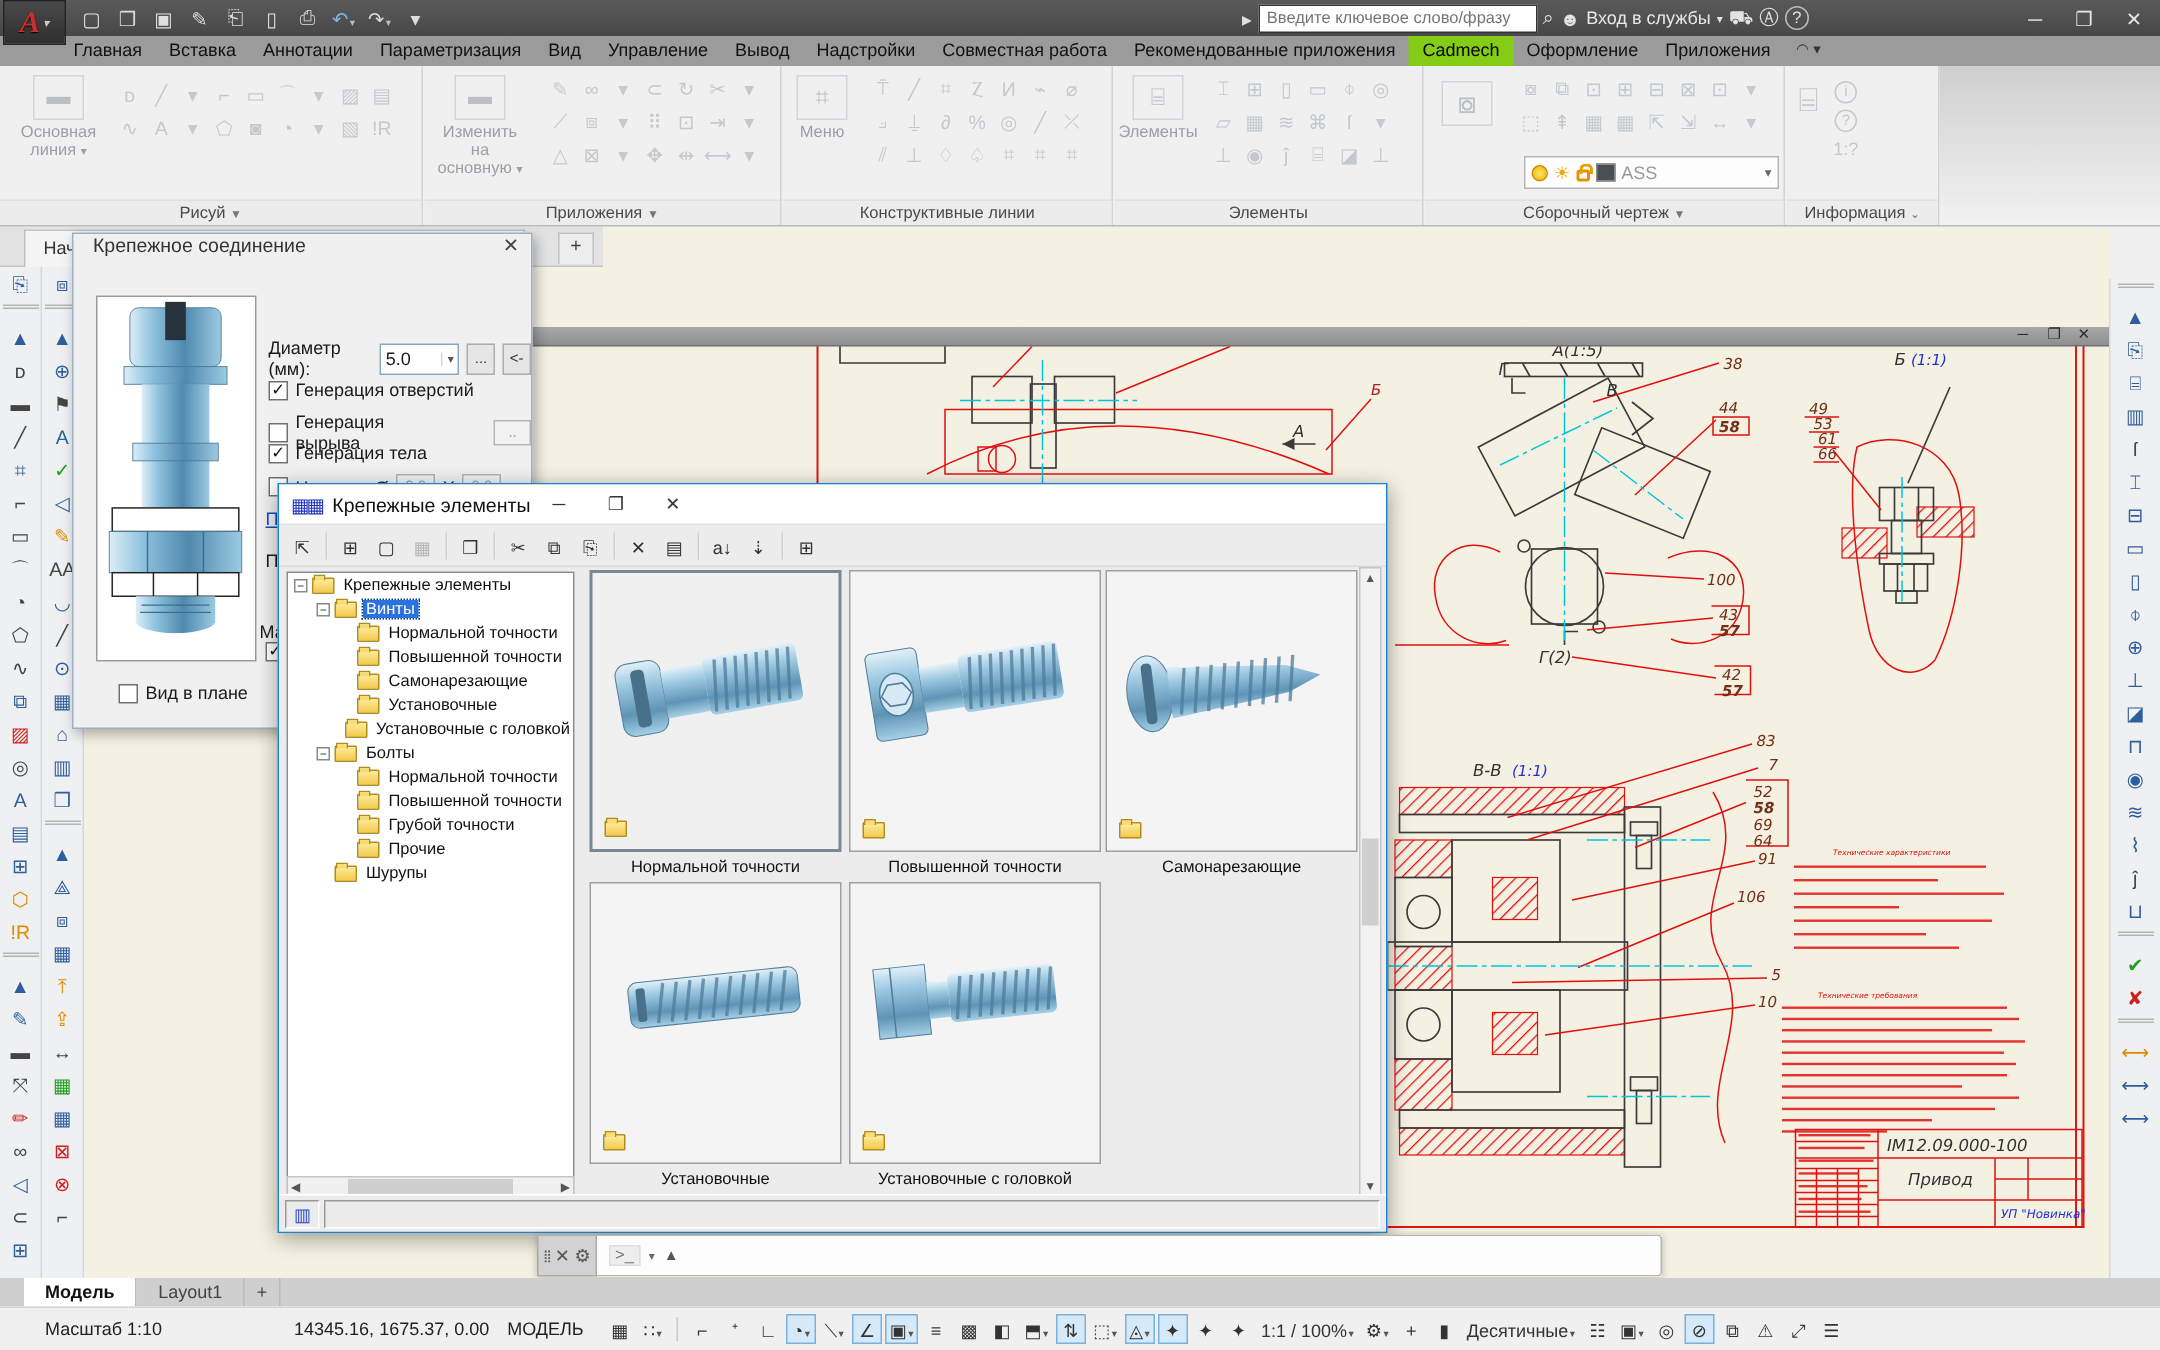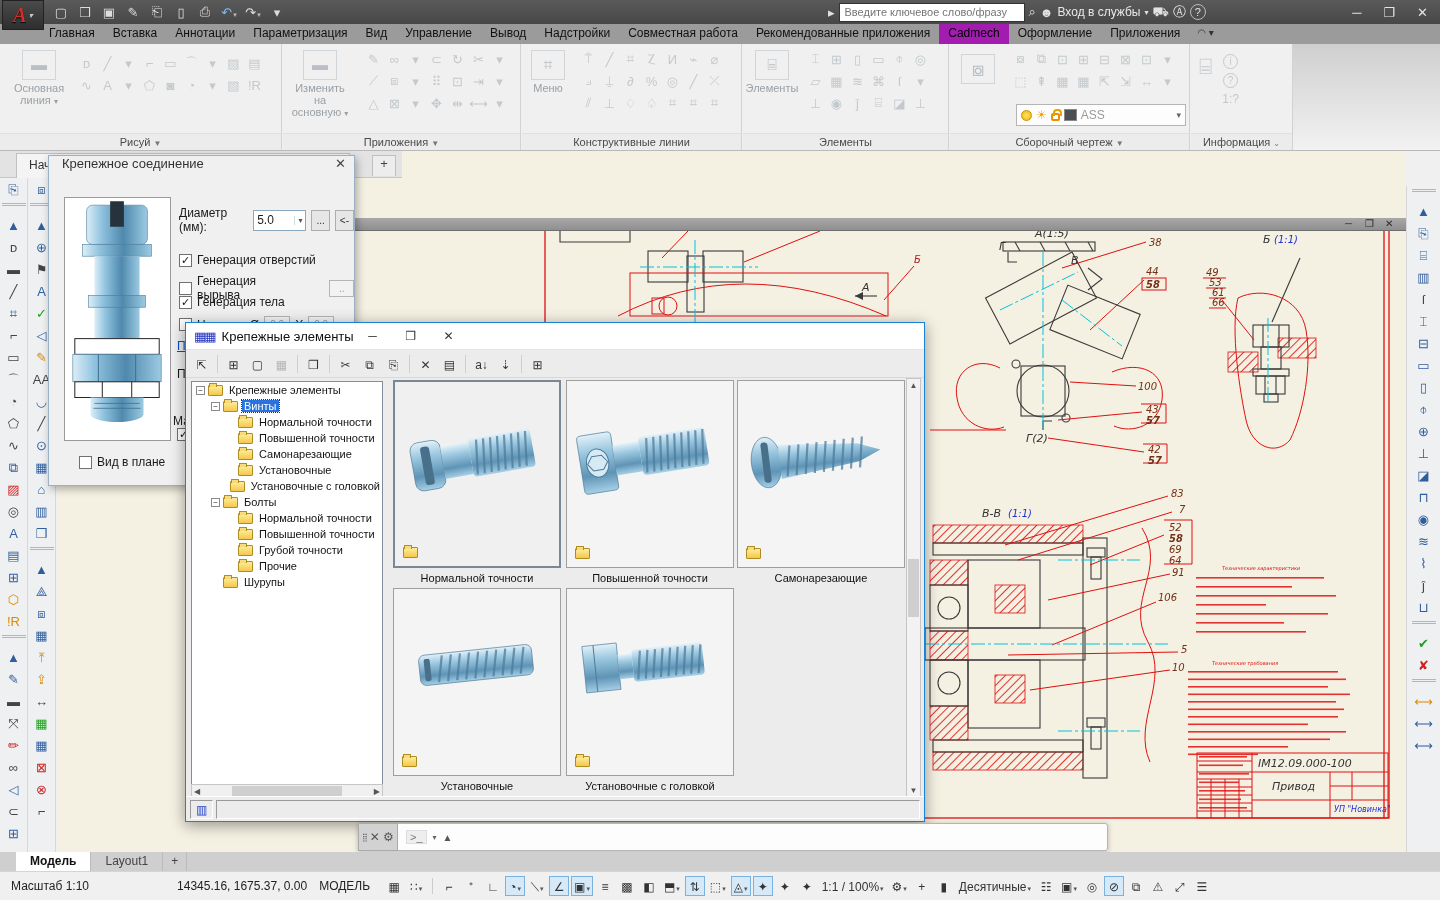--- a/index.html
+++ b/index.html
@@ -16,21 +16,21 @@
 #qat .ic i,#search .ic i{font-style:normal;font-size:7px;color:#bbb;margin-left:1px}
 #search{position:absolute;left:828px;top:2px;height:20px;display:flex;align-items:center;gap:4px}
 #search input{width:186px;height:19px;border:1px solid #333;padding:0 5px;font-size:11px;color:#555;background:#fff}
 #search .ic{color:#e2e2e2;font-size:13px}
 #search .lbl{color:#e8e8e8;font-size:12px}
 #winctl{position:absolute;right:4px;top:0;height:24px;display:flex;align-items:center;gap:22px;padding-right:8px}
 #winctl span{color:#e5e5e5;font-size:13px}
 
 #rtabs{position:absolute;left:0;top:24px;width:1440px;height:20px;background:#9b9b9b;display:flex;align-items:stretch;padding-left:40px;z-index:39}
 #rtabs .tab{padding:2px 9px 0;font-size:12px;color:#111;white-space:nowrap}
-#rtabs .tab.act{background:#a21caf;color:#000}
+#rtabs .tab.act{background:#84cc16;color:#000}
 #rtabs .coll{color:#333;font-size:10px;padding:3px 8px 0}
 #ribbon{position:absolute;left:0;top:44px;width:1440px;height:107px;background:#f0f0f0;border-bottom:1px solid #b9b9b9;z-index:38}
 .panel{position:absolute;top:0;height:106px;border-right:1px solid #d2d2d2;background:#f0f0f0}
 .ptitle{position:absolute;left:0;bottom:0;width:100%;height:17px;background:#ececec;border-top:1px solid #e0e0e0;color:#4a4a4a;font-size:11px;text-align:center;line-height:16px}
 .ptitle i{font-style:normal;font-size:8px;color:#777}
 .bigbtn{position:absolute;top:6px;width:62px;display:flex;flex-direction:column;align-items:center;gap:2px}
 .bigbtn .bicon{width:34px;height:30px;border:1px solid #d0d5d9;display:flex;align-items:center;justify-content:center;color:#b9bfc4;font-size:16px}
 .bigbtn .blab{font-size:11px;color:#9aa0a5;text-align:center;white-space:pre-line;line-height:12px}
 .bigbtn .blab i{font-style:normal;font-size:8px}
 .riconsgrid{position:absolute;display:grid;grid-auto-rows:22px;align-items:center;justify-items:center}
@@ -115,21 +115,21 @@
 #cmdinput .pr{color:#777;font-size:11px;background:#eee;border:1px solid #ddd;padding:0 3px}
 #cmdinput .car{font-size:8px;color:#666}
 #cmdinput input{border:none;outline:none;flex:1;font-style:italic;font-size:13px;color:#8a8a8a;background:transparent;font-family:"Liberation Sans",sans-serif}
 #cmdinput .up{color:#555;font-size:10px}
 
 #mtabs{position:absolute;left:0;top:852px;width:1440px;height:19px;background:#cfcfcf;display:flex;align-items:stretch;padding-left:16px;z-index:35}
 #mtabs .mtab{padding:2px 14px 0;font-size:12px;color:#444;border-right:1px solid #bbb}
 #mtabs .mtab.act{background:#fff;color:#111;font-weight:bold}
 #mtabs .mtab.plus{padding:2px 8px 0}
 #statusbar{position:absolute;left:0;top:871px;width:1440px;height:29px;background:#f0f0f0;border-top:1px solid #d5d5d5;display:flex;align-items:center;z-index:35;font-size:12px;color:#222}
-#statusbar .txt{margin-left:11px;white-space:nowrap}
+#statusbar .txt{margin-left:30px;white-space:nowrap}
 #sicons{display:flex;align-items:center;margin-left:14px;gap:2px}
 #sicons .ic{min-width:20px;height:20px;padding:0 2px;text-align:center;line-height:20px;font-size:12px;color:#333;border:1px solid transparent;white-space:nowrap}
 #sicons .ic.on{background:#d5e9f8;border-color:#7ab1dd}
 #sicons .ic i{font-style:normal;font-size:7px;color:#555;margin-left:1px}
 #sicons .sep{width:1px;height:16px;background:#ccc;margin:0 4px}
 
 text{font-family:"DejaVu Sans",sans-serif}
 .tlab{font-style:italic;font-size:11px;fill:#333}
 .tblue{font-style:italic;font-size:10px;fill:#1f2fd4}
 .cnum{font-style:italic;font-size:10px;fill:#733018}
@@ -698,21 +698,21 @@
       <line x1="34" y1="158" x2="34" y2="186" stroke="#3b6f8e"></line>
         <line x1="72" y1="158" x2="72" y2="186" stroke="#3b6f8e"></line>
       <rect x="10" y="186" width="86" height="16" fill="#fff" stroke="#222"></rect>
       <line x1="38" y1="186" x2="38" y2="202" stroke="#222"></line>
         <line x1="68" y1="186" x2="68" y2="202" stroke="#222"></line>
       <rect x="26" y="202" width="54" height="16" fill="url(#gs)"></rect>
       <ellipse cx="53" cy="219" rx="27" ry="8" fill="url(#gs)"></ellipse>
       <path d="M30 208 h46 M29 213 h48" stroke="#3b6f8e" fill="none" stroke-width=".8"></path>
     </svg>
   </div>
-  <div class="row" style="left:130px;top:50px">
+  <div class="row" style="left:130px;top:69px">
     <span>Диаметр (мм):</span>
     <span class="combo">
         <span>5.0</span>
         <i>▾</i>
       </span>
     <span class="sbtn">...</span>
     <span class="sbtn">&lt;-</span>
   </div>
   <div id="cbrows">
       <div class="row" style="left: 130px; top: 97px;">

